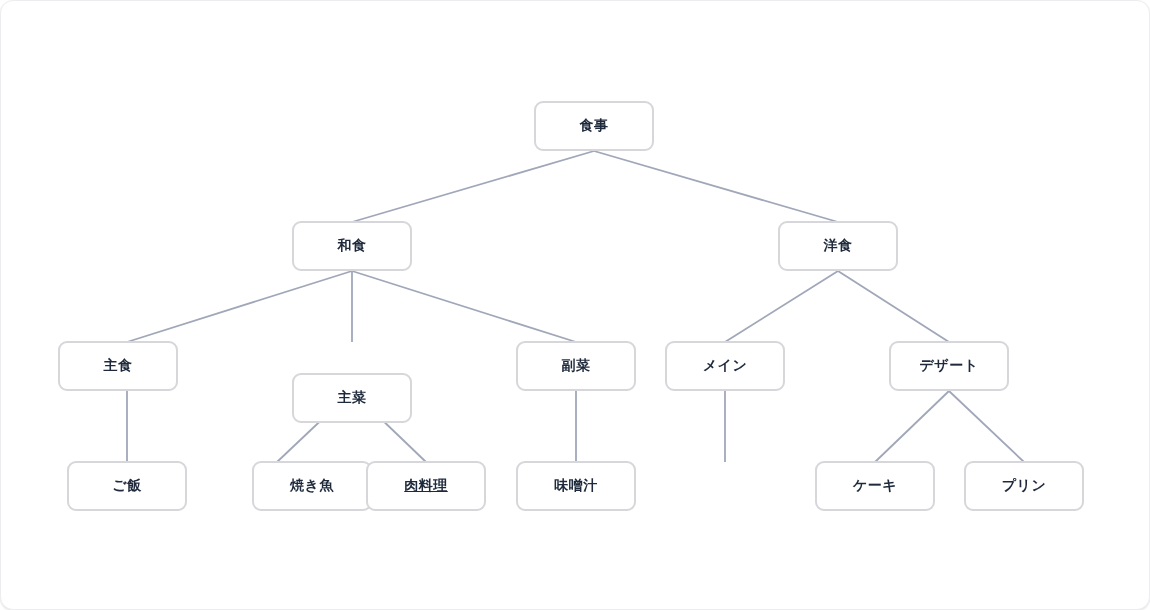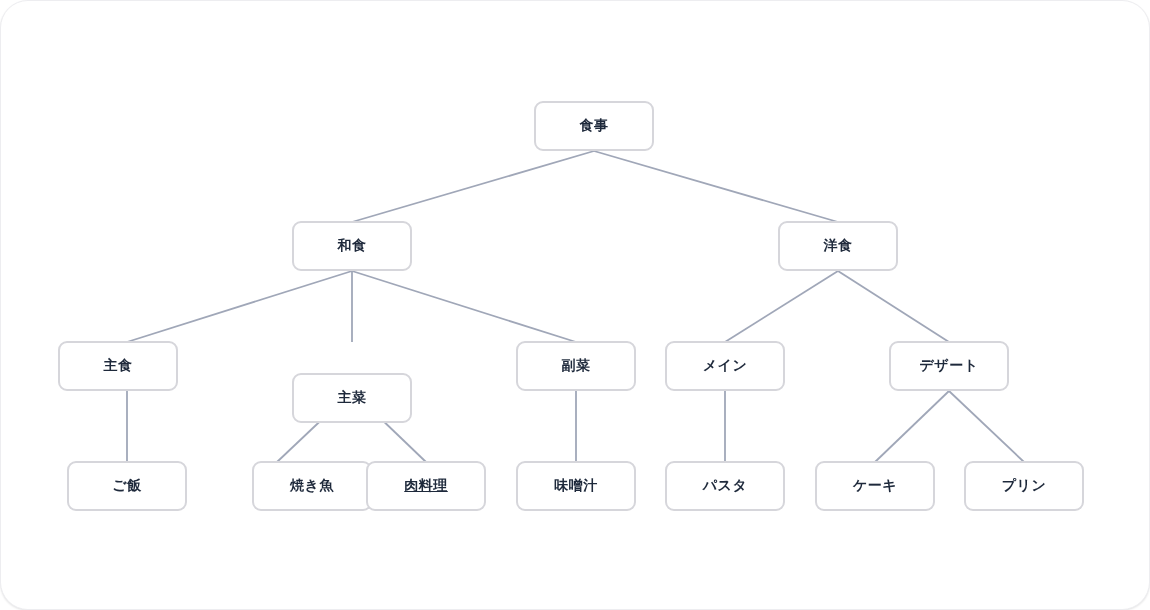--- a/index.html
+++ b/index.html
@@ -11,21 +11,21 @@
   }
   *{box-sizing:border-box;}
   html,body{margin:0;padding:0;background:#ffffff;}
   body{font-family:"Liberation Sans","DejaVu Sans",sans-serif;}
   .canvas{
     position:relative;
     width:1150px;
     height:610px;
     background:var(--node-bg);
     border:1px solid var(--canvas-border);
-    border-radius:28px;
+    border-radius:13px;
     box-shadow:0 1px 2px rgba(0,0,0,0.10);
     overflow:hidden;
   }
   svg.edges{
     position:absolute;
     left:0;top:0;
     width:1150px;height:610px;
     pointer-events:none;
   }
   svg.edges line{
@@ -78,17 +78,16 @@
   <div class="node" style="left:57px;  top:340px;">主食</div>
   <div class="node" style="left:291px; top:340px;margin-top:32px;">主菜</div>
   <div class="node" style="left:515px; top:340px;">副菜</div>
   <div class="node" style="left:664px; top:340px;">メイン</div>
   <div class="node" style="left:888px; top:340px;">デザート</div>
 
   <div class="node" style="left:66px;  top:460px;">ご飯</div>
   <div class="node" style="left:216px; top:460px;margin-left:35px;">焼き魚</div>
   <div class="node" style="left:365px; top:460px;text-decoration:underline;">肉料理</div>
   <div class="node" style="left:515px; top:460px;">味噌汁</div>
-  <div class="node" style="left:664px; top:460px;">パスタ</div>
   <div class="node" style="left:814px; top:460px;">ケーキ</div>
   <div class="node" style="left:963px; top:460px;">プリン</div>
 
 </div>
 
 </body></html>

